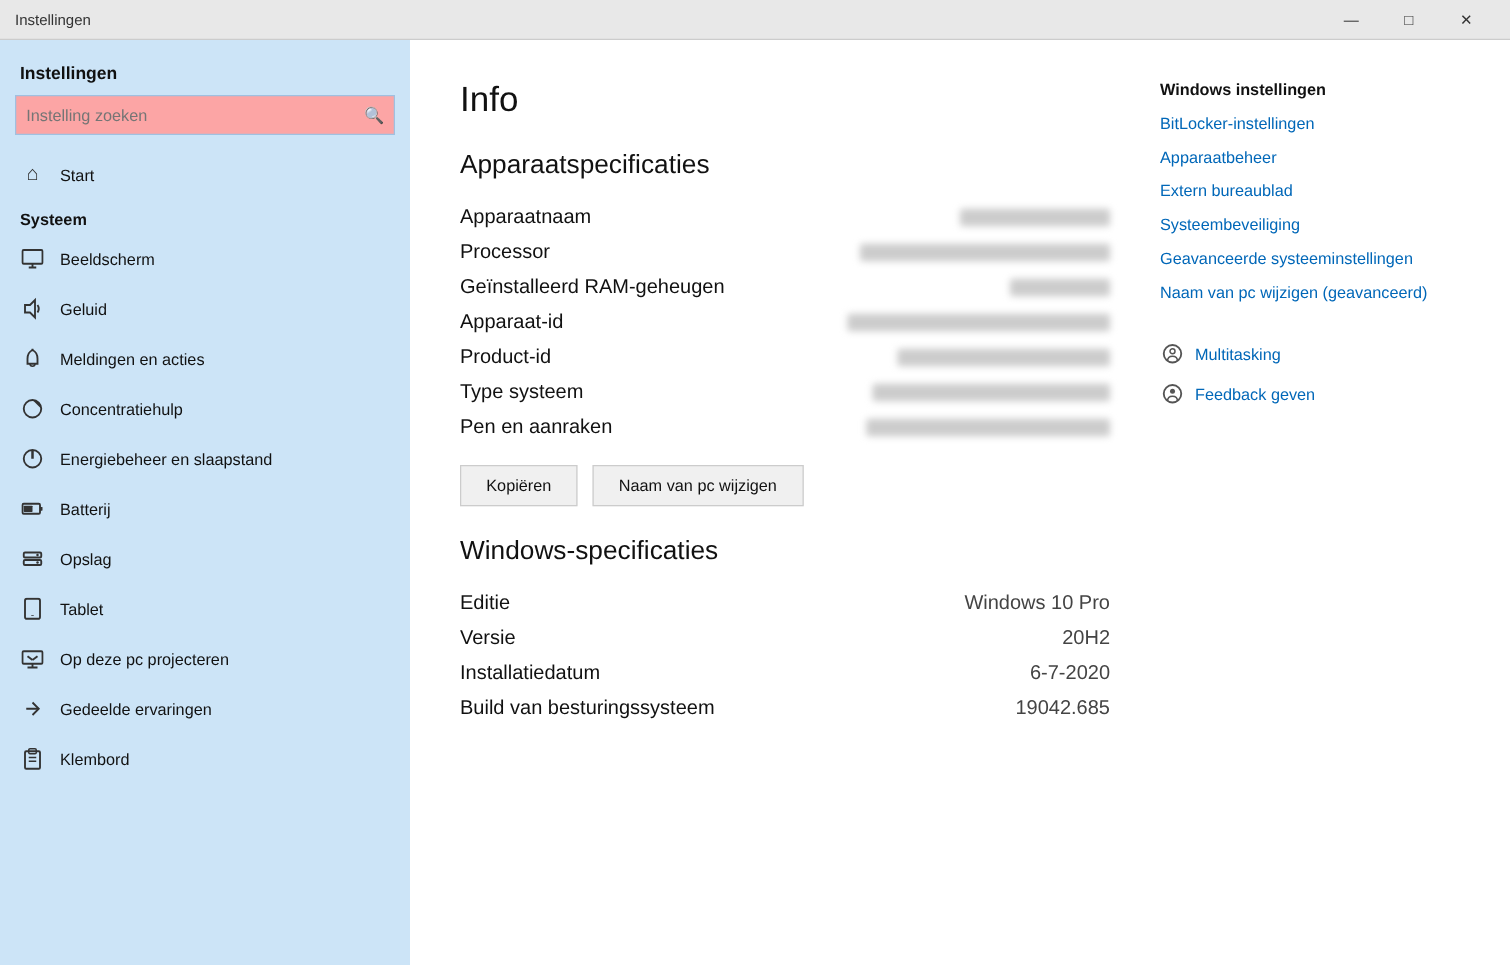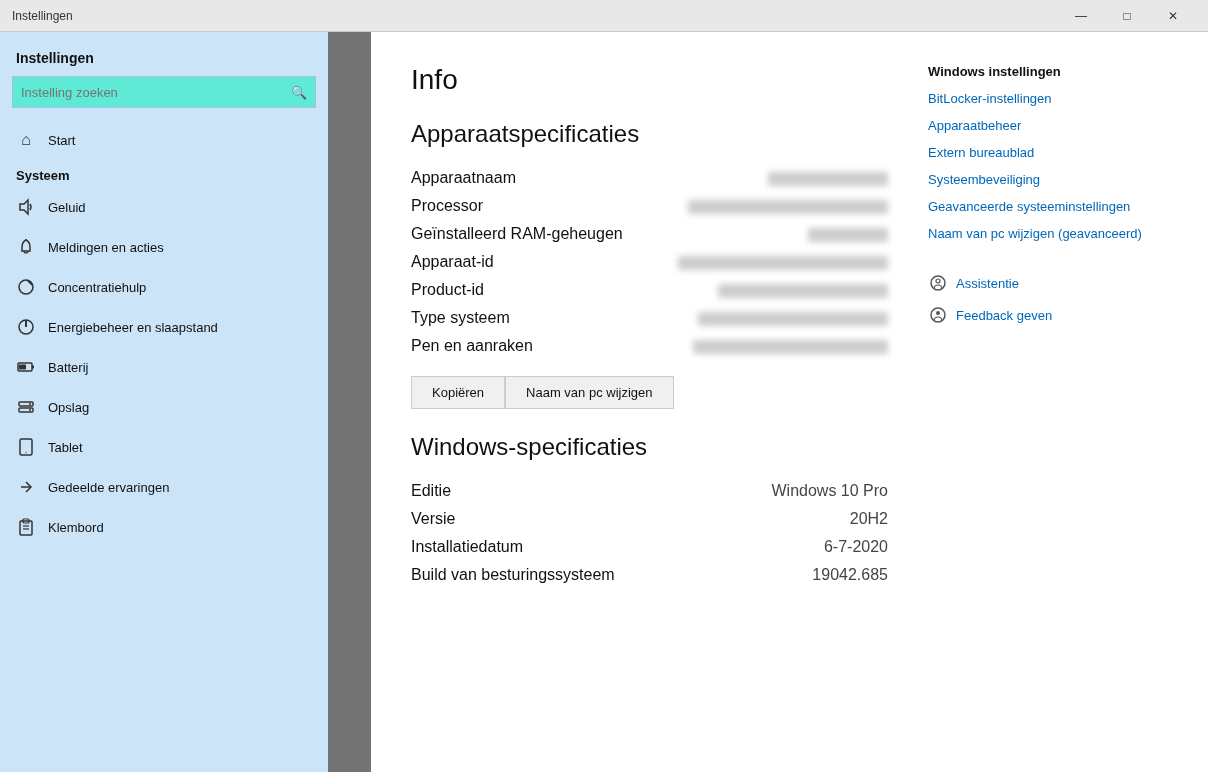--- a/index.html
+++ b/index.html
@@ -69,21 +69,21 @@
       color: #111;
     }
     .sidebar-search {
       margin: 0 12px 12px 12px;
       position: relative;
     }
     .sidebar-search input {
       width: 100%;
       height: 32px;
       border: 1px solid #a0c0e0;
-      background: #5eead4;
+      background: #fca5a5;
       padding: 4px 32px 4px 8px;
       font-size: 13px;
       color: #555;
       outline: none;
     }
     .sidebar-search .search-icon {
       position: absolute;
       right: 8px;
       top: 50%;
       transform: translateY(-50%);
@@ -189,21 +189,21 @@
     }
     .related-action-link {
       color: #0067b8;
       font-size: 13px;
       text-decoration: none;
       cursor: pointer;
     }
 
     
     .section-title {
-      font-size: 24px;
+      font-size: 21px;
       font-weight: 400;
       color: #111;
       margin-top: 24px;
       margin-bottom: 16px;
     }
 
     
     .spec-table {
       width: 100%;
       border-collapse: collapse;
@@ -229,20 +229,21 @@
       border-radius: 2px;
       height: 14px;
       vertical-align: middle;
       filter: blur(3px);
       color: transparent;
       user-select: none;
     }
 
     .btn-row {
       display: flex;
+      gap: 12px;
       margin: 16px 0 24px 0;
     }
     .btn {
       padding: 8px 20px;
       background: #f0f0f0;
       border: 1px solid #ccc;
       font-size: 13px;
       color: #111;
       cursor: pointer;
     }
@@ -267,20 +268,30 @@
       <input type="text" placeholder="Instelling zoeken" style="">
       <span class="search-icon">🔍</span>
     </div>
     <div class="sidebar-item">
       <span class="sidebar-icon">⌂</span>
       <span>Start</span>
     </div>
     <div class="sidebar-section-label">Systeem</div>
     <div class="sidebar-item">
       <span class="sidebar-icon">
+        <svg width="18" height="18" viewBox="0 0 18 18" fill="none">
+            <rect x="1" y="2" width="16" height="11" rx="1" stroke="#333" stroke-width="1.5"></rect>
+            <line x1="9" y1="13" x2="9" y2="16" stroke="#333" stroke-width="1.5"></line>
+            <line x1="6" y1="16" x2="12" y2="16" stroke="#333" stroke-width="1.5"></line>
+          </svg>
+      </span>
+      <span>Beeldscherm</span>
+    </div>
+    <div class="sidebar-item">
+      <span class="sidebar-icon">
         <svg width="18" height="18" viewBox="0 0 18 18">
             <polygon points="3,6 7,6 11,2 11,16 7,12 3,12" fill="none" stroke="#333" stroke-width="1.5"></polygon>
             <path d="M13,6 Q15,9 13,12" stroke="#333" stroke-width="1.5" fill="none"></path>
           </svg>
       </span>
       <span>Geluid</span>
     </div>
     <div class="sidebar-item">
       <span class="sidebar-icon">
         <svg width="18" height="18" viewBox="0 0 18 18">
@@ -335,40 +346,52 @@
         <svg width="18" height="18" viewBox="0 0 18 18">
             <rect x="3" y="1" width="12" height="16" rx="1.5" fill="none" stroke="#333" stroke-width="1.5"></rect>
             <line x1="9" y1="14" x2="9" y2="14.5" stroke="#333" stroke-width="2"></line>
           </svg>
       </span>
       <span>Tablet</span>
     </div>
     <div class="sidebar-item">
       <span class="sidebar-icon">
         <svg width="18" height="18" viewBox="0 0 18 18">
+            <rect x="1" y="3" width="16" height="10" rx="1" fill="none" stroke="#333" stroke-width="1.5"></rect>
+            <line x1="9" y1="13" x2="9" y2="16" stroke="#333" stroke-width="1.5"></line>
+            <line x1="5" y1="16" x2="13" y2="16" stroke="#333" stroke-width="1.5"></line>
+            <line x1="5" y1="7" x2="9" y2="10" stroke="#333" stroke-width="1.5"></line>
+            <line x1="9" y1="10" x2="13" y2="7" stroke="#333" stroke-width="1.5"></line>
+          </svg>
+      </span>
+      <span>Op deze pc projecteren</span>
+    </div>
+    <div class="sidebar-item">
+      <span class="sidebar-icon">
+        <svg width="18" height="18" viewBox="0 0 18 18">
             <line x1="4" y1="9" x2="14" y2="9" stroke="#333" stroke-width="1.5"></line>
             <polyline points="9,4 14,9 9,14" fill="none" stroke="#333" stroke-width="1.5"></polyline>
           </svg>
       </span>
       <span>Gedeelde ervaringen</span>
     </div>
     <div class="sidebar-item">
       <span class="sidebar-icon">
         <svg width="18" height="18" viewBox="0 0 18 18">
             <rect x="3" y="3" width="12" height="14" rx="1" fill="none" stroke="#333" stroke-width="1.5"></rect>
             <rect x="6" y="1" width="6" height="4" rx="1" fill="none" stroke="#333" stroke-width="1.2"></rect>
             <line x1="6" y1="8" x2="12" y2="8" stroke="#333" stroke-width="1.2"></line>
             <line x1="6" y1="11" x2="12" y2="11" stroke="#333" stroke-width="1.2"></line>
           </svg>
       </span>
       <span>Klembord</span>
     </div>
   </div>
 
-  <div style="flex:1; display:flex; overflow:hidden; background:#737373;padding-left:43px;">
+  <div style="flex:1; display:flex; overflow:hidden; background:#7dd3fc;">
 
     <div class="main-panel">
       <h1 class="page-title">Info</h1>
 
 
       <h2 class="section-title">Apparaatspecificaties</h2>
 
       <table class="spec-table">
         <tbody>
           <tr>
@@ -443,21 +466,21 @@
       <div class="related-divider"></div>
 
       <div class="related-action">
         <span class="related-action-icon">
           <svg width="18" height="18" viewBox="0 0 18 18">
               <circle cx="9" cy="9" r="7" fill="none" stroke="#555" stroke-width="1.5"></circle>
               <circle cx="9" cy="7" r="2" fill="none" stroke="#555" stroke-width="1.2"></circle>
               <path d="M5,15 Q5,11 9,11 Q13,11 13,15" fill="none" stroke="#555" stroke-width="1.2"></path>
             </svg>
         </span>
-        <a class="related-action-link">Assistentie</a>
+        <a class="related-action-link">Multitasking</a>
       </div>
       <div class="related-action">
         <span class="related-action-icon">
           <svg width="18" height="18" viewBox="0 0 18 18">
               <circle cx="9" cy="9" r="7" fill="none" stroke="#555" stroke-width="1.5"></circle>
               <circle cx="9" cy="7" r="2" fill="#555"></circle>
               <path d="M5,15 Q5,11 9,11 Q13,11 13,15" fill="none" stroke="#555" stroke-width="1.2"></path>
             </svg>
         </span>
         <a class="related-action-link">Feedback geven</a>

